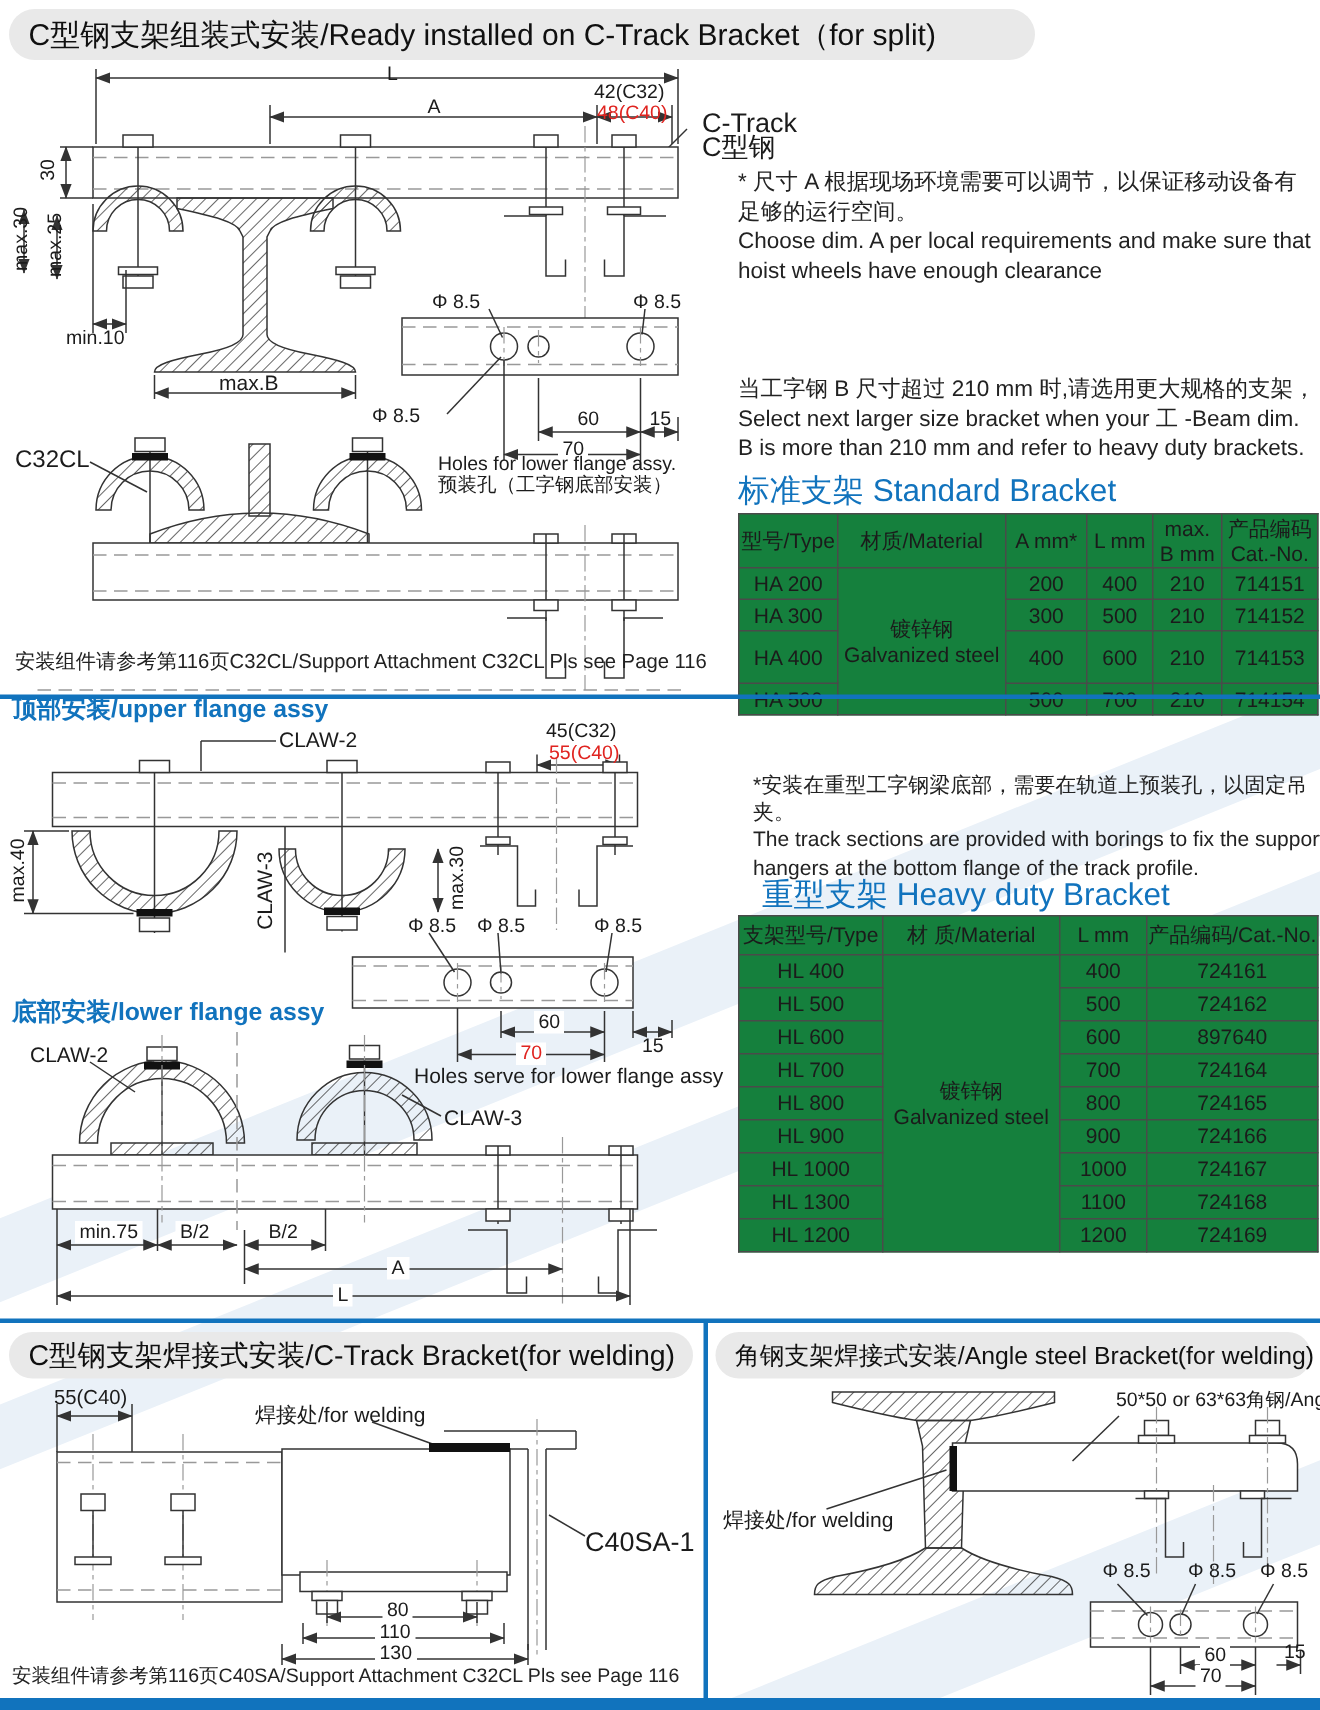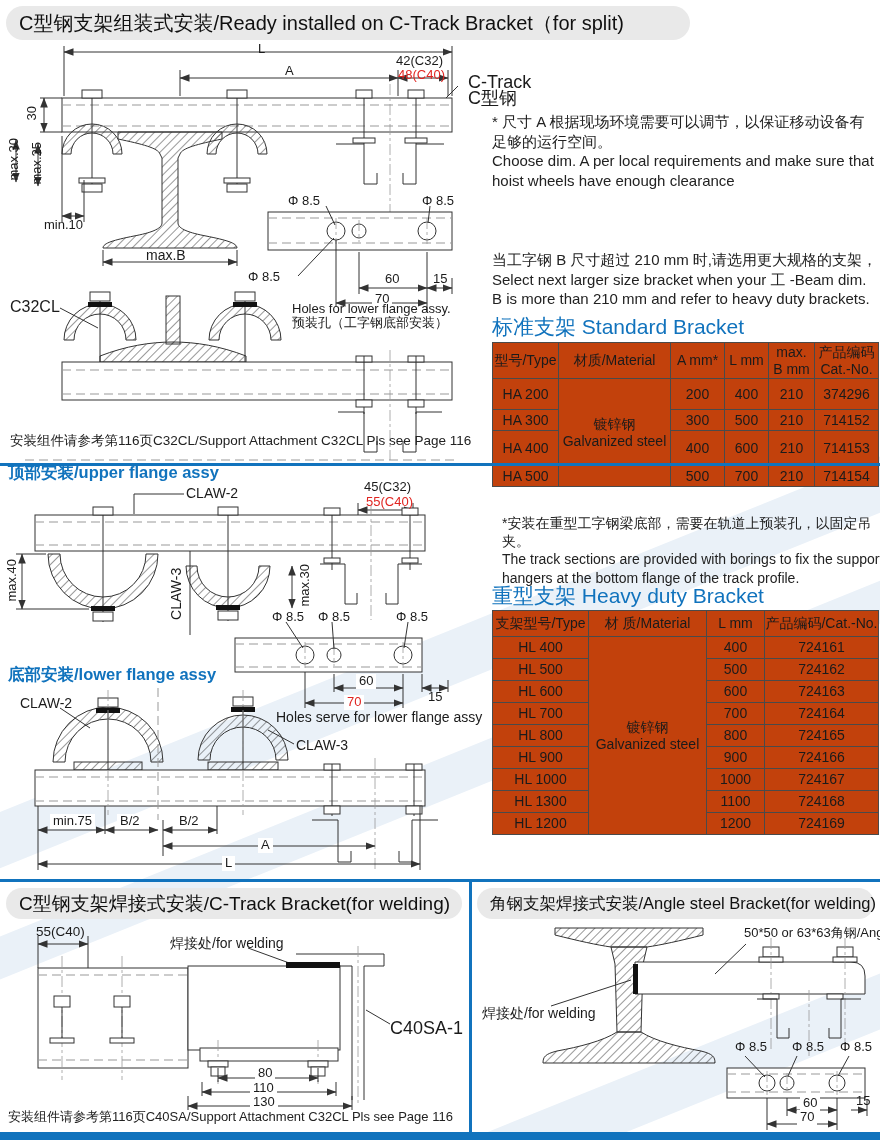--- a/index.html
+++ b/index.html
@@ -9,21 +9,21 @@
 .hdrbar{position:absolute;background:#e9e9e9;border-radius:17px;color:#101010;display:flex;align-items:center;padding-left:13px;white-space:nowrap;z-index:3}
 .lbl{position:absolute;font-size:13px;color:#1b1b1b;white-space:nowrap;z-index:3;line-height:1.12}
 .f14{font-size:14px}.f15{font-size:18px}.f16{font-size:16px}
 .wbg{background:#fff;padding:0 3px}
 .rot{transform:rotate(-90deg);transform-origin:center;width:64px;text-align:center}
 .red{color:#e02420}
 .sect{position:absolute;color:#1173bd;font-size:16.5px;font-weight:700;z-index:3;white-space:nowrap}
 .note{position:absolute;font-size:13.5px;color:#222;z-index:3;white-space:nowrap}
 .para{position:absolute;font-size:15px;color:#222;line-height:1.3;z-index:3}
 .ttl{position:absolute;font-size:21px;color:#1173bd;z-index:3;white-space:nowrap}
-table{border-collapse:collapse;table-layout:fixed;position:absolute;background:#c2410c;z-index:3;font-size:14px;color:#1b1b1b}
+table{border-collapse:collapse;table-layout:fixed;position:absolute;background:#15803d;z-index:3;font-size:14px;color:#1b1b1b}
 td,th{border:1px solid #4a4a4a;text-align:center;font-weight:400;padding:0;line-height:1.15;overflow:hidden}
 svg{position:absolute;z-index:1;overflow:visible}
 svg line,svg path,svg rect,svg circle,svg polyline{stroke:#333;stroke-width:1;fill:none}
 marker path{fill:#333;stroke:none}
 .fw{fill:#fff}
 .hx1{fill:url(#p1)}.hx2{fill:url(#p2)}.hx4{fill:url(#p4)}
 .blk{fill:#111;stroke:none}
 .dsh{stroke:#999;stroke-dasharray:9 5}
 .dd{stroke:#999;stroke-dasharray:11 3 3 3;stroke-width:.8}
 .blueline{position:absolute;background:#1173bd;z-index:4}
@@ -199,29 +199,29 @@
       <th>
             <div>max.</div>
             <div>B mm</div>
           </th>
       <th>
             <div>产品编码</div>
             <div>Cat.-No.</div>
           </th>
     </tr>
     <tr>
-      <td style="height:31px">HA 200</td>
+      <td style="height:21px">HA 200</td>
       <td rowspan="4">
             <div>镀锌钢</div>
             <div>Galvanized steel</div>
           </td>
       <td>200</td>
       <td>400</td>
       <td>210</td>
-      <td>374296</td>
+      <td>714151</td>
     </tr>
     <tr>
       <td style="height:21px">HA 300</td>
       <td>300</td>
       <td>500</td>
       <td>210</td>
       <td>714152</td>
     </tr>
     <tr>
       <td style="height:35px">HA 400</td>
@@ -366,21 +366,21 @@
   <span class="lbl wbg" style="left:50px;top:814px">min.75</span>
   <span class="lbl wbg" style="left:117px;top:814px">B/2</span>
   <span class="lbl wbg" style="left:176px;top:814px">B/2</span>
   <span class="lbl wbg" style="left:258px;top:838px">A</span>
   <span class="lbl wbg" style="left:222px;top:856px">L</span>
 
   <div class="para" style="left:502px;top:514px;width:395px;font-size:14px">
     <div>*安装在重型工字钢梁底部，需要在轨道上预装孔，以固定吊夹。</div>
     <div>The track sections are provided with borings to fix the support hangers at the bottom flange of the track profile.</div>
   </div>
-  <div class="ttl" style="left:492px;top:582px">重型支架 Heavy duty Bracket</div>
+  <div class="ttl" style="left:508px;top:582px">重型支架 Heavy duty Bracket</div>
   <table style="left:492px;top:610px;width:386px">
     <colgroup>
         <col style="width:96px">
         <col style="width:118px">
         <col style="width:58px">
         <col style="width:114px">
       </colgroup>
     <tbody>
         <tr>
       <th style="height:26px">支架型号/Type</th>
@@ -398,21 +398,21 @@
       <td>724161</td>
     </tr>
     <tr>
           <td style="height:22px">HL 500</td>
           <td>500</td>
           <td>724162</td>
         </tr>
     <tr>
           <td style="height:22px">HL 600</td>
           <td>600</td>
-          <td>724163</td>
+          <td>897640</td>
         </tr>
     <tr>
           <td style="height:22px">HL 700</td>
           <td>700</td>
           <td>724164</td>
         </tr>
     <tr>
           <td style="height:22px">HL 800</td>
           <td>800</td>
           <td>724165</td>

